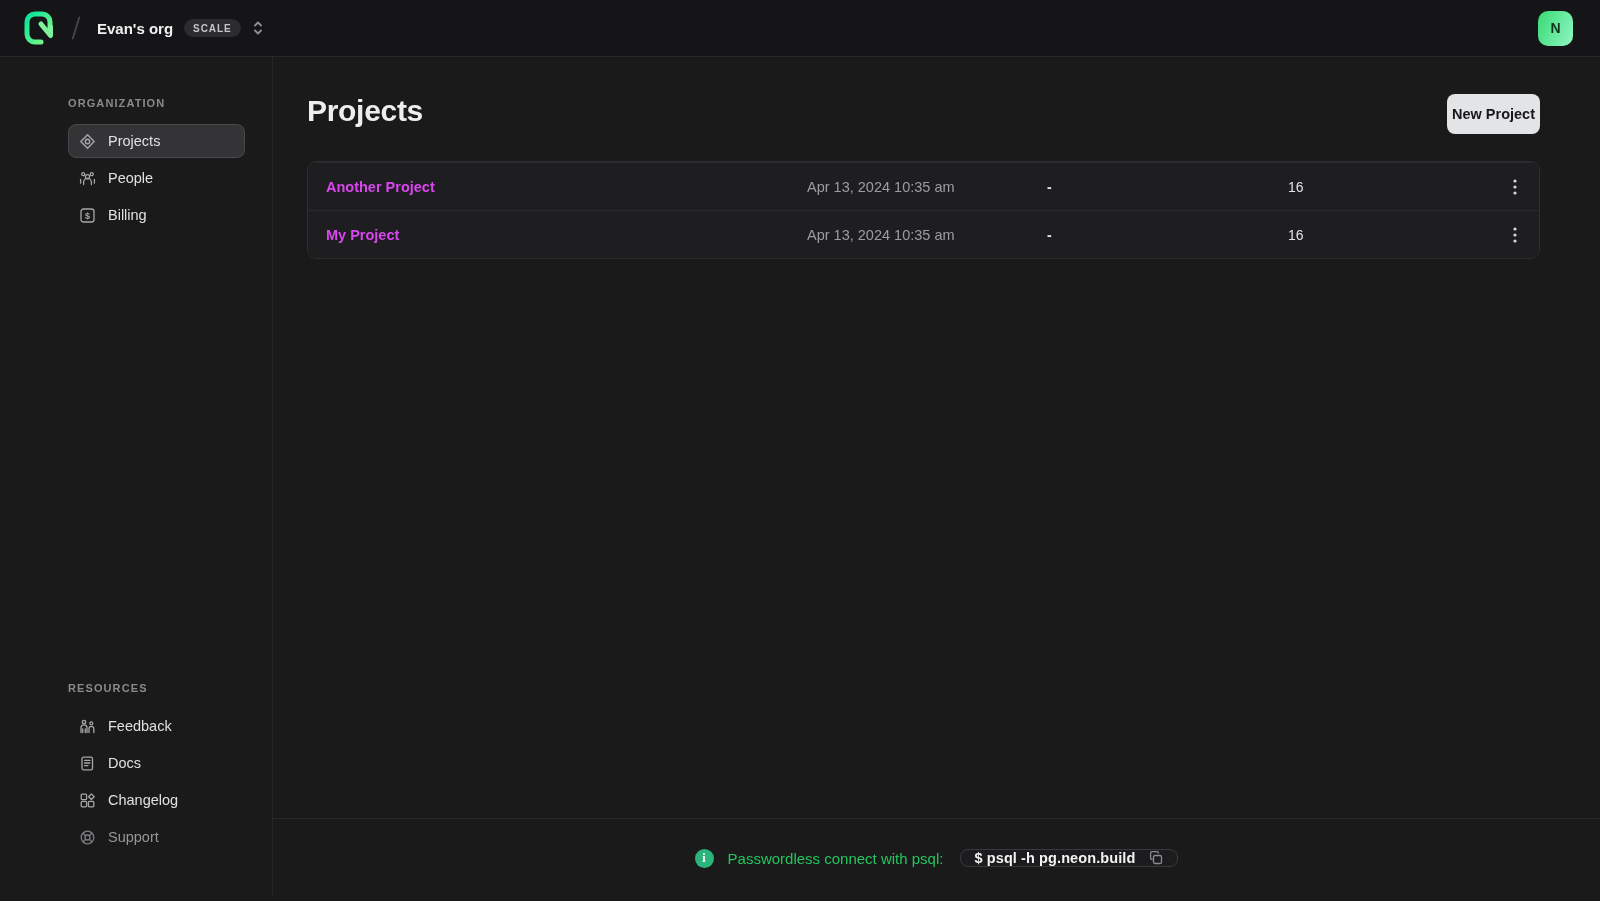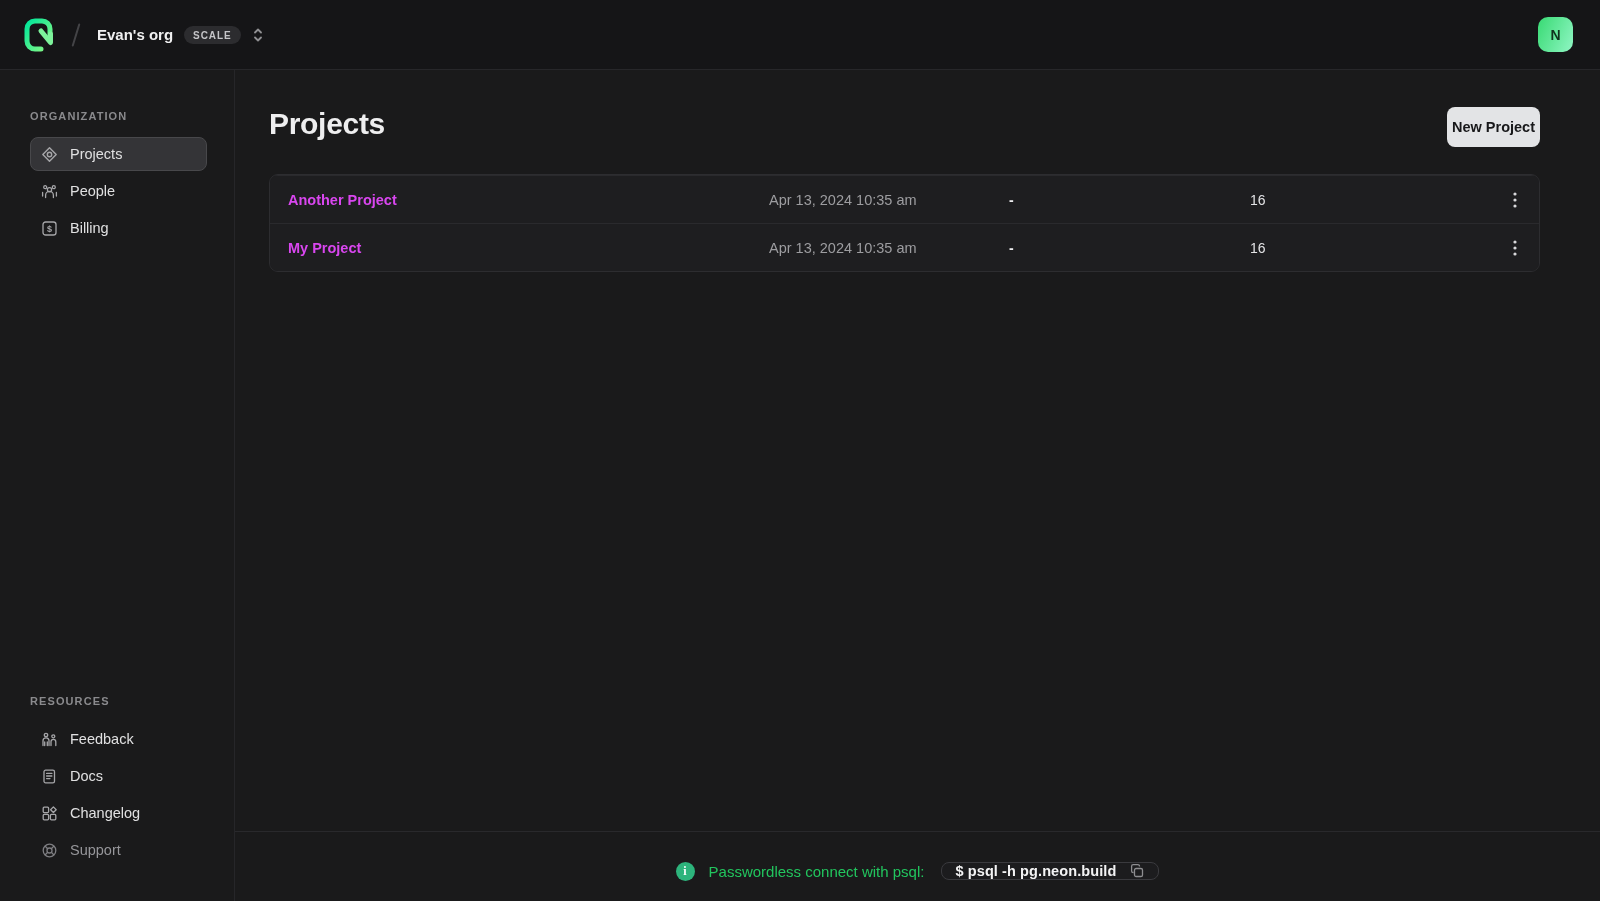--- a/index.html
+++ b/index.html
@@ -6,21 +6,21 @@
   html, body { width: 1600px; height: 901px; }
   body {
     background: #1a1a1b;
     font-family: "Liberation Sans", sans-serif;
     color: #e6e6e7;
     overflow: hidden;
   }
 
   
   .topbar {
-    height: 70px;
+    height: 57px;
     background: #151517;
     border-bottom: 1px solid #27272a;
     display: flex;
     align-items: center;
     padding: 0 27px 0 23px;
   }
   .logo-box { width: 36px; height: 36px; display: flex; align-items: center; justify-content: center; cursor: pointer; }
   .crumb-slash { width: 2px; height: 24px; background: #434346; transform: rotate(17deg); margin: 0 20px 0 16px; border-radius: 2px; }
   .org-name { font-size: 15px; font-weight: 600; color: #f0f0f1; margin-right: 11px; cursor: pointer; }
   .plan-badge {
@@ -31,21 +31,21 @@
   .org-switcher { margin-left: 10px; color: #8f8f92; display: flex; cursor: pointer; }
   .topbar-spacer { flex: 1; }
   .avatar {
     width: 35px; height: 35px; border-radius: 10px;
     background: linear-gradient(115deg, #38da73 0%, #90f6c4 100%);
     display: flex; align-items: center; justify-content: center;
     color: #10321e; font-weight: 700; font-size: 14px; cursor: pointer;
   }
 
   
-  .layout { display: flex; height: 840px; }
+  .layout { display: flex; height: 840px; margin-left: 38px; }
 
   
   .sidebar {
     width: 235px; flex: 0 0 235px;
     border-right: 1px solid #262629;
     display: flex; flex-direction: column;
     padding-top: 40px;
   }
   .nav-label {
     padding-left: 30px; margin-bottom: 15px;

